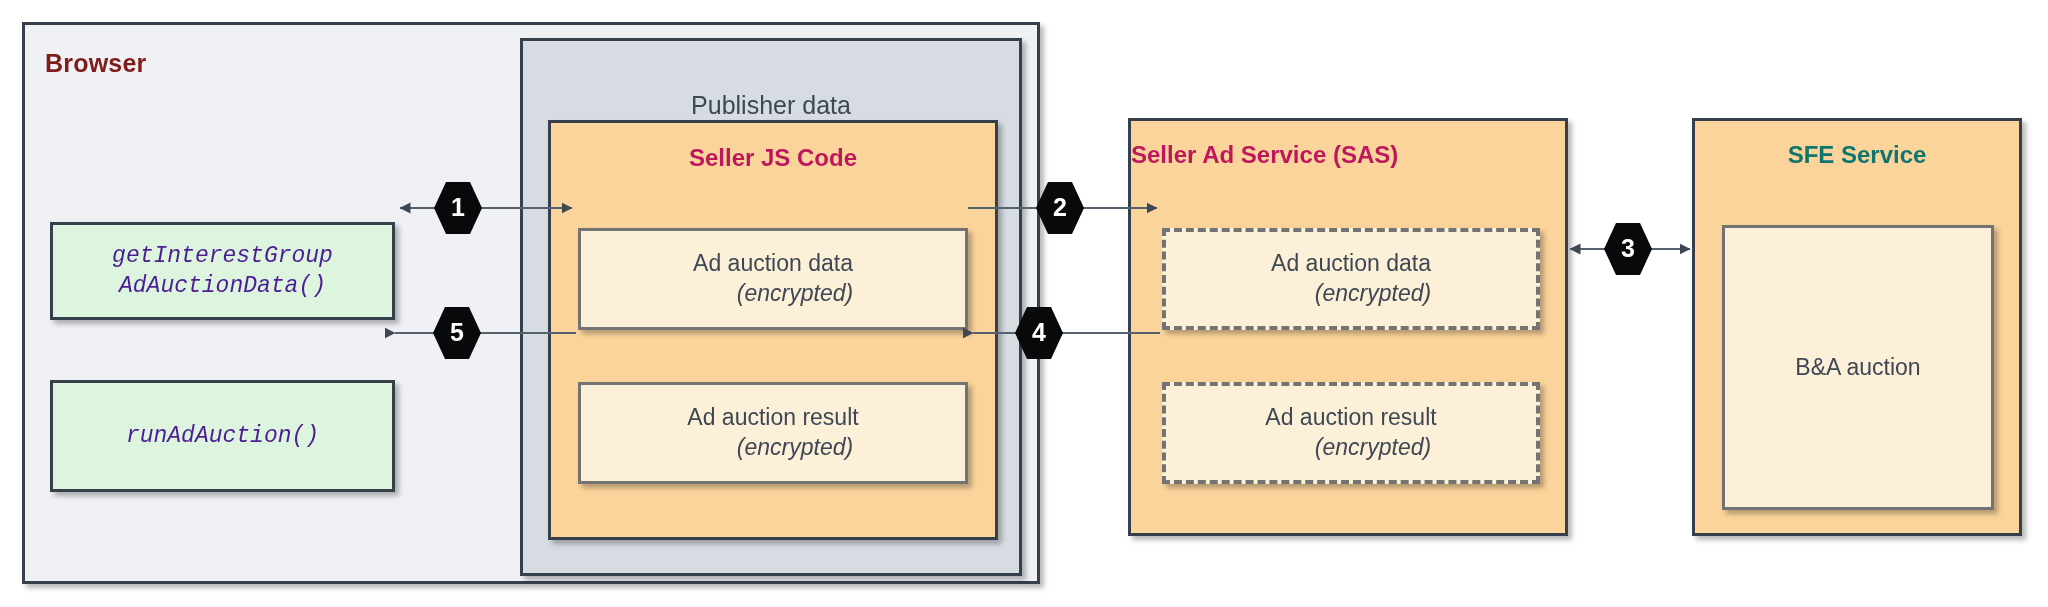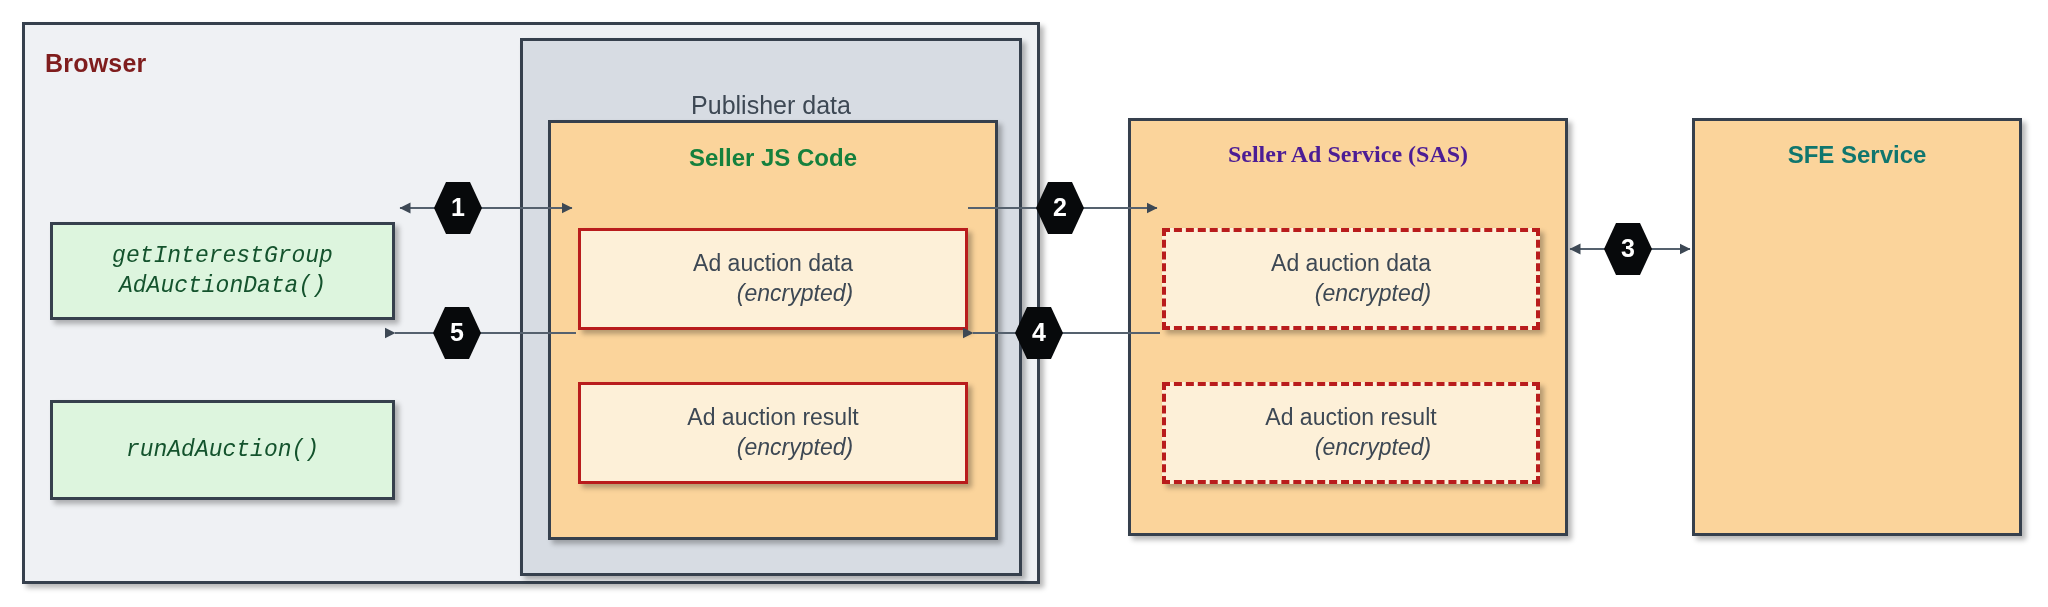--- a/index.html
+++ b/index.html
@@ -29,47 +29,47 @@
     font-size:25px;color:#3d4854;
   }
 
   
   .sellerjs{
     left:548px;top:120px;width:450px;height:420px;
     background:#fbd49b;border:3px solid #36404d;
   }
   .sellerjs-title{
     position:absolute;left:0;right:0;top:21px;text-align:center;
-    font-size:24px;font-weight:bold;color:#15803d;
+    font-size:24px;font-weight:bold;color:#be185d;
   }
 
   
   .sas{
     left:1128px;top:118px;width:440px;height:418px;
     background:#fbd49b;border:3px solid #36404d;
   }
   .sas-title{
-    position:absolute;left:0;right:0;top:20px;text-align:center;
-    font-size:24px;font-weight:bold;color:#4c1d95;font-family:Liberation Serif, serif;
+    position:absolute;left:0;right:0;top:20px;
+    font-size:24px;font-weight:bold;color:#be185d;
   }
 
   
   .sfe{
     left:1692px;top:118px;width:330px;height:418px;
     background:#fbd49b;border:3px solid #36404d;
   }
   .sfe-title{
     position:absolute;left:0;right:0;top:20px;text-align:center;
     font-size:24px;font-weight:bold;color:#0f766e;
   }
 
   
   .card{
     position:absolute;box-sizing:border-box;
-    background:#fdf0d8;border:3px solid #b91c1c;
+    background:#fdf0d8;border:3px solid #737373;
     display:flex;flex-direction:column;align-items:center;justify-content:center;
     color:#3d4854;font-size:23px;line-height:1.30;text-align:center;
   }
   .card .sub{font-style:italic;margin-left:44px;}
   .card.dashed{border-style:dashed;border-width:4px;}
 
   .card-jsdata{left:578px;top:228px;width:390px;height:102px;}
   .card-jsresult{left:578px;top:382px;width:390px;height:102px;}
   .card-sasdata{left:1162px;top:228px;width:378px;height:102px;}
   .card-sasresult{left:1162px;top:382px;width:378px;height:102px;}
@@ -78,24 +78,24 @@
     justify-content:center;
   }
 
   
   .api{
     position:absolute;box-sizing:border-box;
     background:#ddf5de;border:3px solid #36404d;
     display:flex;align-items:center;justify-content:center;
     font-family:"Liberation Mono","DejaVu Sans Mono",monospace;
     font-style:italic;font-size:23px;line-height:1.32;
-    color:#14532d;text-align:center;white-space:pre-line;
+    color:#4c1d95;text-align:center;white-space:pre-line;
   }
   .api-get{left:50px;top:222px;width:345px;height:98px;}
-  .api-run{left:50px;top:400px;width:345px;height:100px;}
+  .api-run{left:50px;top:380px;width:345px;height:112px;}
 
   
   #wires{position:absolute;left:0;top:0;width:2048px;height:607px;pointer-events:none;}
 
   
   .hex{
     position:absolute;width:48px;height:54px;
     display:flex;align-items:center;justify-content:center;
     color:#ffffff;font-size:25px;font-weight:bold;
     background:#07090b;
@@ -155,20 +155,23 @@
   <div class="card card-sasdata dashed shadow">
     <div>Ad auction data</div>
     <div class="sub">(encrypted)</div>
   </div>
 
   <div class="card card-sasresult dashed shadow">
     <div>Ad auction result</div>
     <div class="sub">(encrypted)</div>
   </div>
 
+  <div class="card card-bna shadow">
+    <div>B&amp;A auction</div>
+  </div>
 
   <svg id="wires" viewBox="0 0 2048 607">
     <defs>
       <marker id="ahR" markerWidth="12" markerHeight="12" refX="10.5" refY="6" orient="auto" markerUnits="userSpaceOnUse">
         <path d="M0,0.6 L11,6 L0,11.4 Z" fill="#3d4854"></path>
       </marker>
       <marker id="ahL" markerWidth="12" markerHeight="12" refX="1.5" refY="6" orient="auto" markerUnits="userSpaceOnUse">
         <path d="M12,0.6 L1,6 L12,11.4 Z" fill="#3d4854"></path>
       </marker>
     </defs>

